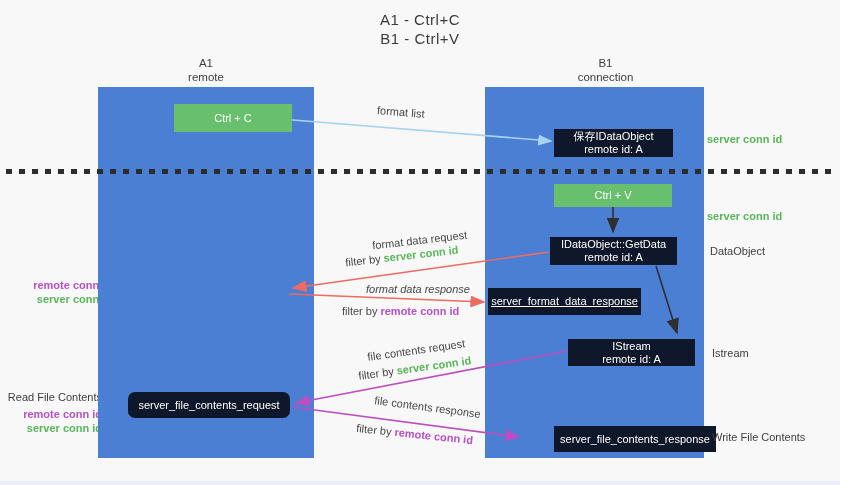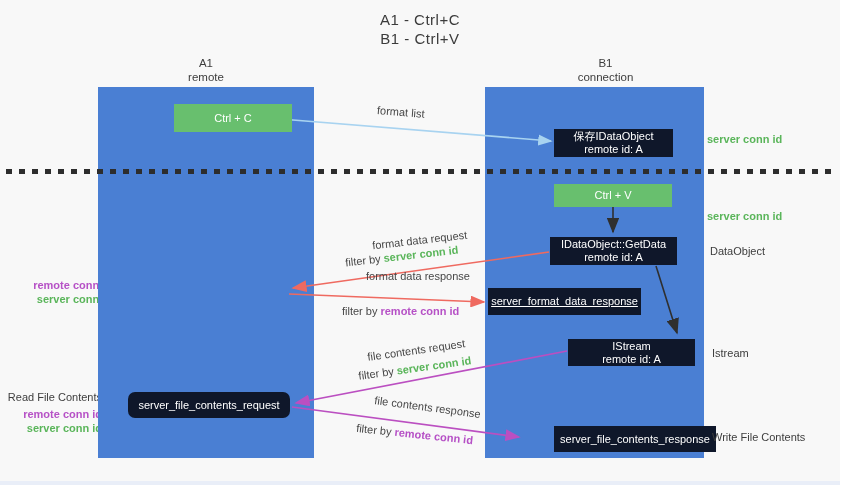--- a/index.html
+++ b/index.html
@@ -116,21 +116,21 @@
     <div>server_file_contents_response</div>
   </div>
 
   <div class="abs lbl" style="left:377px; top:106px; transform:rotate(4.5deg);">format list</div>
 
   <div class="abs lbl" style="left:372px; top:234px; transform:rotate(-6.5deg);">format data request</div>
   <div class="abs lbl" style="left:345px; top:250px; transform:rotate(-6.5deg);">
     <span>filter by</span><span class="key-green filter-key">server conn id</span>
   </div>
 
-  <div class="abs lbl" style="left:366px; top:270px;">format data response</div>
+  <div class="abs lbl" style="left:366px; top:283px;font-style:italic;">format data response</div>
   <div class="abs lbl" style="left:342px; top:305px;text-align:right;">
     <span>filter by</span><span class="key-purple filter-key">remote conn id</span>
   </div>
 
   <div class="abs lbl" style="left:367px; top:344px; transform:rotate(-8deg);">file contents request</div>
   <div class="abs lbl" style="left:358px; top:362px; transform:rotate(-8deg);">
     <span>filter by</span><span class="key-green filter-key">server conn id</span>
   </div>
 
   <div class="abs lbl" style="left:374px; top:401px; transform:rotate(7.5deg);">file contents response</div>

